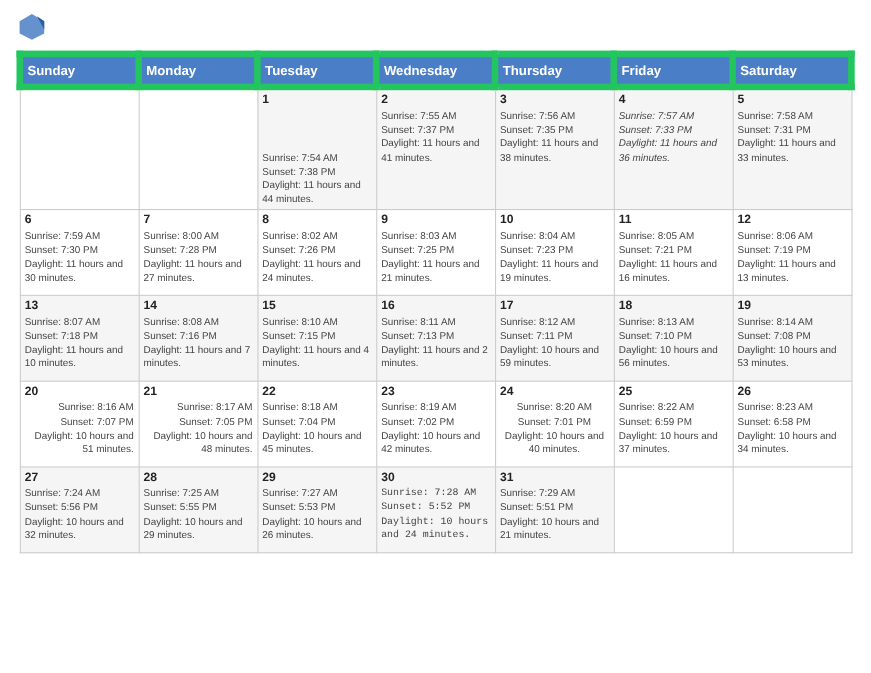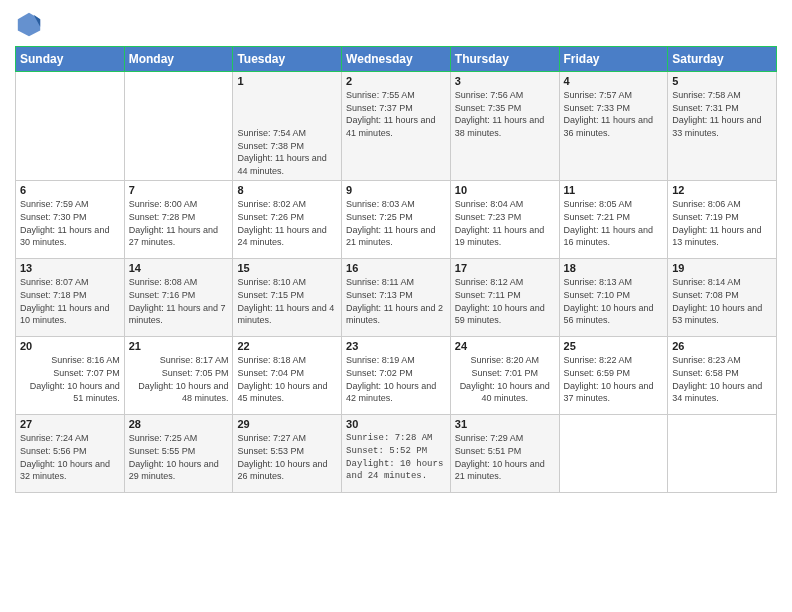--- a/index.html
+++ b/index.html
@@ -56,21 +56,21 @@
       border-collapse: collapse;
       table-layout: fixed;
     }
     thead th {
       background: #4a7ec7;
       color: #fff;
       font-size: 12px;
       font-weight: bold;
       padding: 5px 4px;
       text-align: left;
-      border: 1px solid #22c55e;
+      border: 6px solid #22c55e;
     }
     tbody td {
       border: 1px solid #ccc;
       vertical-align: top;
       padding: 3px 4px;
       font-size: 9.5px;
       color: #333;
       height: 78px;
       background: #fff;
     }
@@ -143,21 +143,21 @@
 Daylight: 11 hours and 41 minutes.</div>
           </td>
           <td>
             <span class="day-num">3</span>
             <div class="cell-content" style="white-space: pre-line;">Sunrise: 7:56 AM
 Sunset: 7:35 PM
 Daylight: 11 hours and 38 minutes.</div>
           </td>
           <td>
             <span class="day-num">4</span>
-            <div class="cell-content" style="white-space: pre-line;">Sunrise: 7:57 AM
+            <div class="cell-content" style="white-space: pre-line; font-style: italic;">Sunrise: 7:57 AM
 Sunset: 7:33 PM
 Daylight: 11 hours and 36 minutes.</div>
           </td>
           <td>
             <span class="day-num">5</span>
             <div class="cell-content" style="white-space: pre-line;">Sunrise: 7:58 AM
 Sunset: 7:31 PM
 Daylight: 11 hours and 33 minutes.</div>
           </td>
         </tr>

